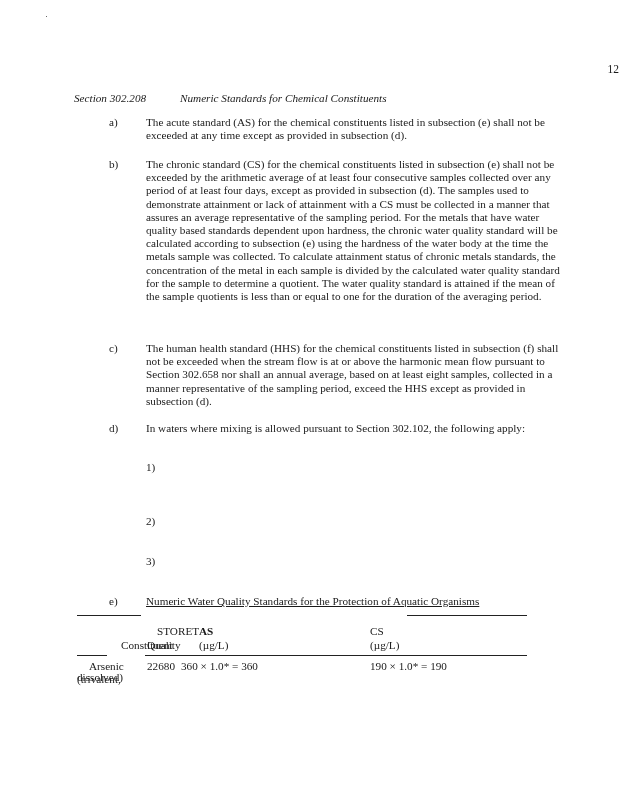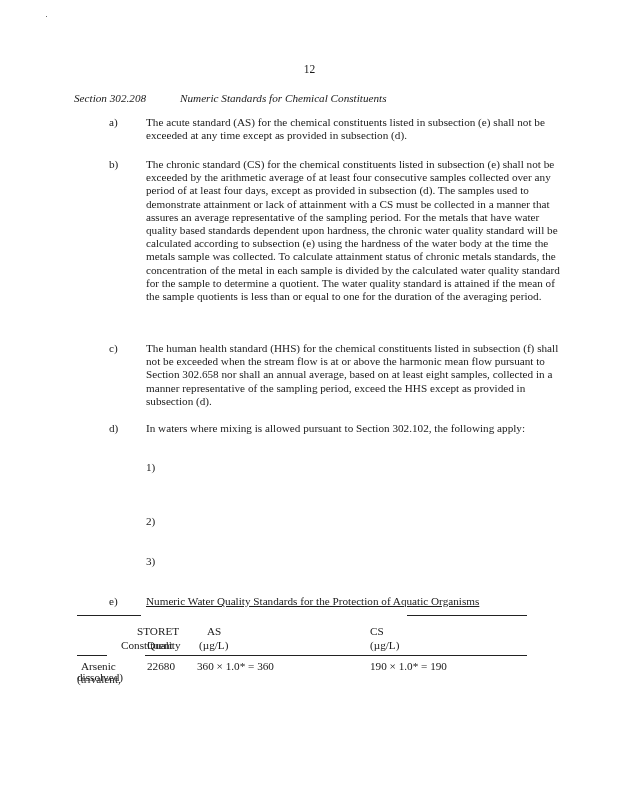--- a/index.html
+++ b/index.html
@@ -2,21 +2,21 @@
 <html><head>
 <meta charset="utf-8">
 <style>
   html, body { margin: 0; padding: 0; background: #ffffff; }
   body {
     width: 619px; height: 800px; position: relative; overflow: hidden;
     font-family: "Liberation Serif", "DejaVu Serif", serif;
     color: #1a1a1a; font-size: 11.2px; line-height: 13.2px;
   }
   .dot { position: absolute; left: 46px; top: 16px; width: 1px; height: 1px; background: #666; }
-  .pagenum { position: absolute; left: 0; width: 619px; top: 63px; text-align: center; font-size: 11.5px; }
+  .pagenum { position: absolute; left: 0; width: 619px; top: 63px; text-align: right; font-size: 11.5px; }
   .section-head { position: absolute; top: 92px; left: 74px; white-space: nowrap; font-style: italic; }
   .section-head .num { display: inline-block; width: 106px; }
   .item { position: absolute; left: 109px; width: 450px; }
   .item .lbl { position: absolute; left: 0; top: 0; }
   .item .body { margin-left: 37px; width: 415px; }
   .sub { position: absolute; left: 146px; width: 420px; }
   .sub .lbl { position: absolute; left: 0; top: 0; }
   .sub .body { margin-left: 33px; width: 345px; }
 
   .tbl { position: absolute; left: 77px; top: 615px; width: 450px; }
@@ -72,28 +72,28 @@
   <div class="body" style="width:440px;text-decoration:underline;">Numeric Water Quality Standards for the Protection of Aquatic Organisms</div>
 </div>
 
 <div class="tbl">
   <div class="tbl-rule-top" style="left:0; width:64px;"></div>
   <div class="tbl-rule-top" style="left:330px; width:120px;"></div>
   <div class="tbl-rule-mid" style="left:0; width:30px;"></div>
   <div class="tbl-rule-mid" style="left:68px; width:382px;"></div>
 
   <div class="cell" style="left:0; top:24px;margin-left:44px;">Constituent</div>
-  <div class="cell" style="left:60px; top:10px;">STORET</div>
+  <div class="cell" style="left:80px; top:10px;">STORET</div>
   <div class="cell" style="left:70px; top:24px;">Quality</div>
-  <div class="cell" style="left:130px; top:10px;">AS</div>
+  <div class="cell" style="left:122px; top:10px;font-weight:bold;">AS</div>
   <div class="cell" style="left:122px; top:24px;">(µg/L)</div>
   <div class="cell" style="left:293px; top:10px;">CS</div>
   <div class="cell" style="left:293px; top:24px;">(µg/L)</div>
 
   <div>
-    <div class="cell" style="left:4px; top:45px;text-align:right;">Arsenic</div>
+    <div class="cell" style="left:12px; top:45px;text-align:right;">Arsenic</div>
     <div class="cell" style="left:0; top:58px;">(trivalent,</div>
     <div class="cell" style="left:0; top:56px;">dissolved)</div>
     <div class="cell" style="left:70px; top:45px;">22680</div>
-    <div class="cell" style="left:120px; top:45px;">360 × 1.0* = 360</div>
+    <div class="cell" style="left:104px; top:45px;">360 × 1.0* = 360</div>
     <div class="cell" style="left:293px; top:45px;">190 × 1.0* = 190</div>
   </div>
 </div>
 
 </body></html>

